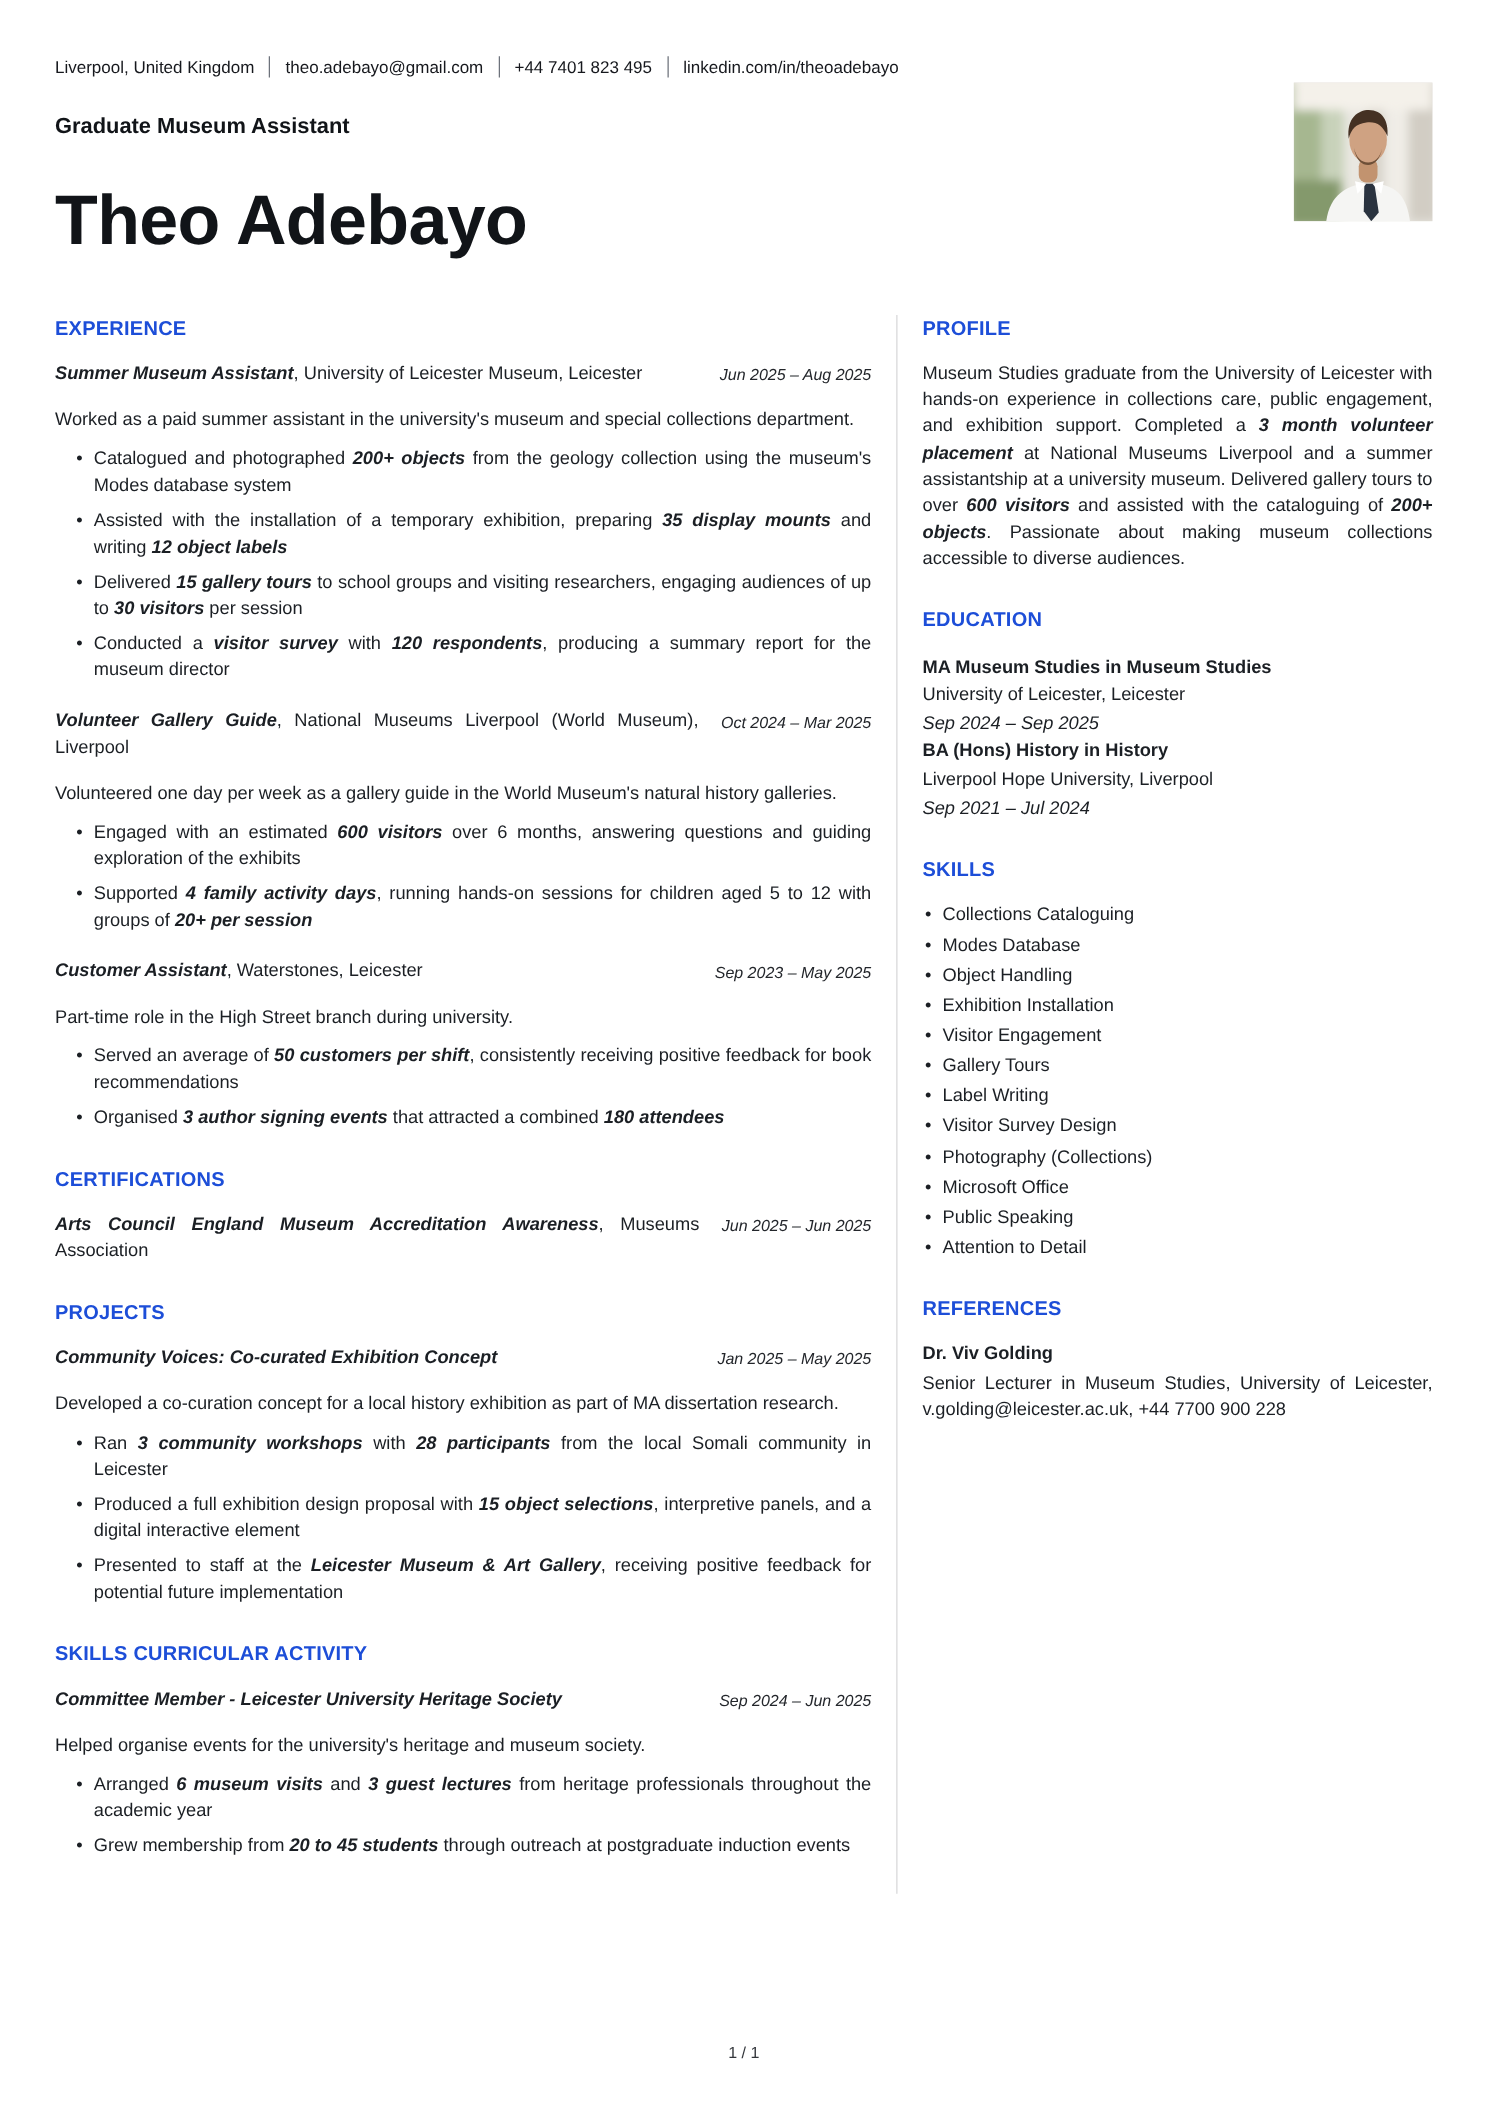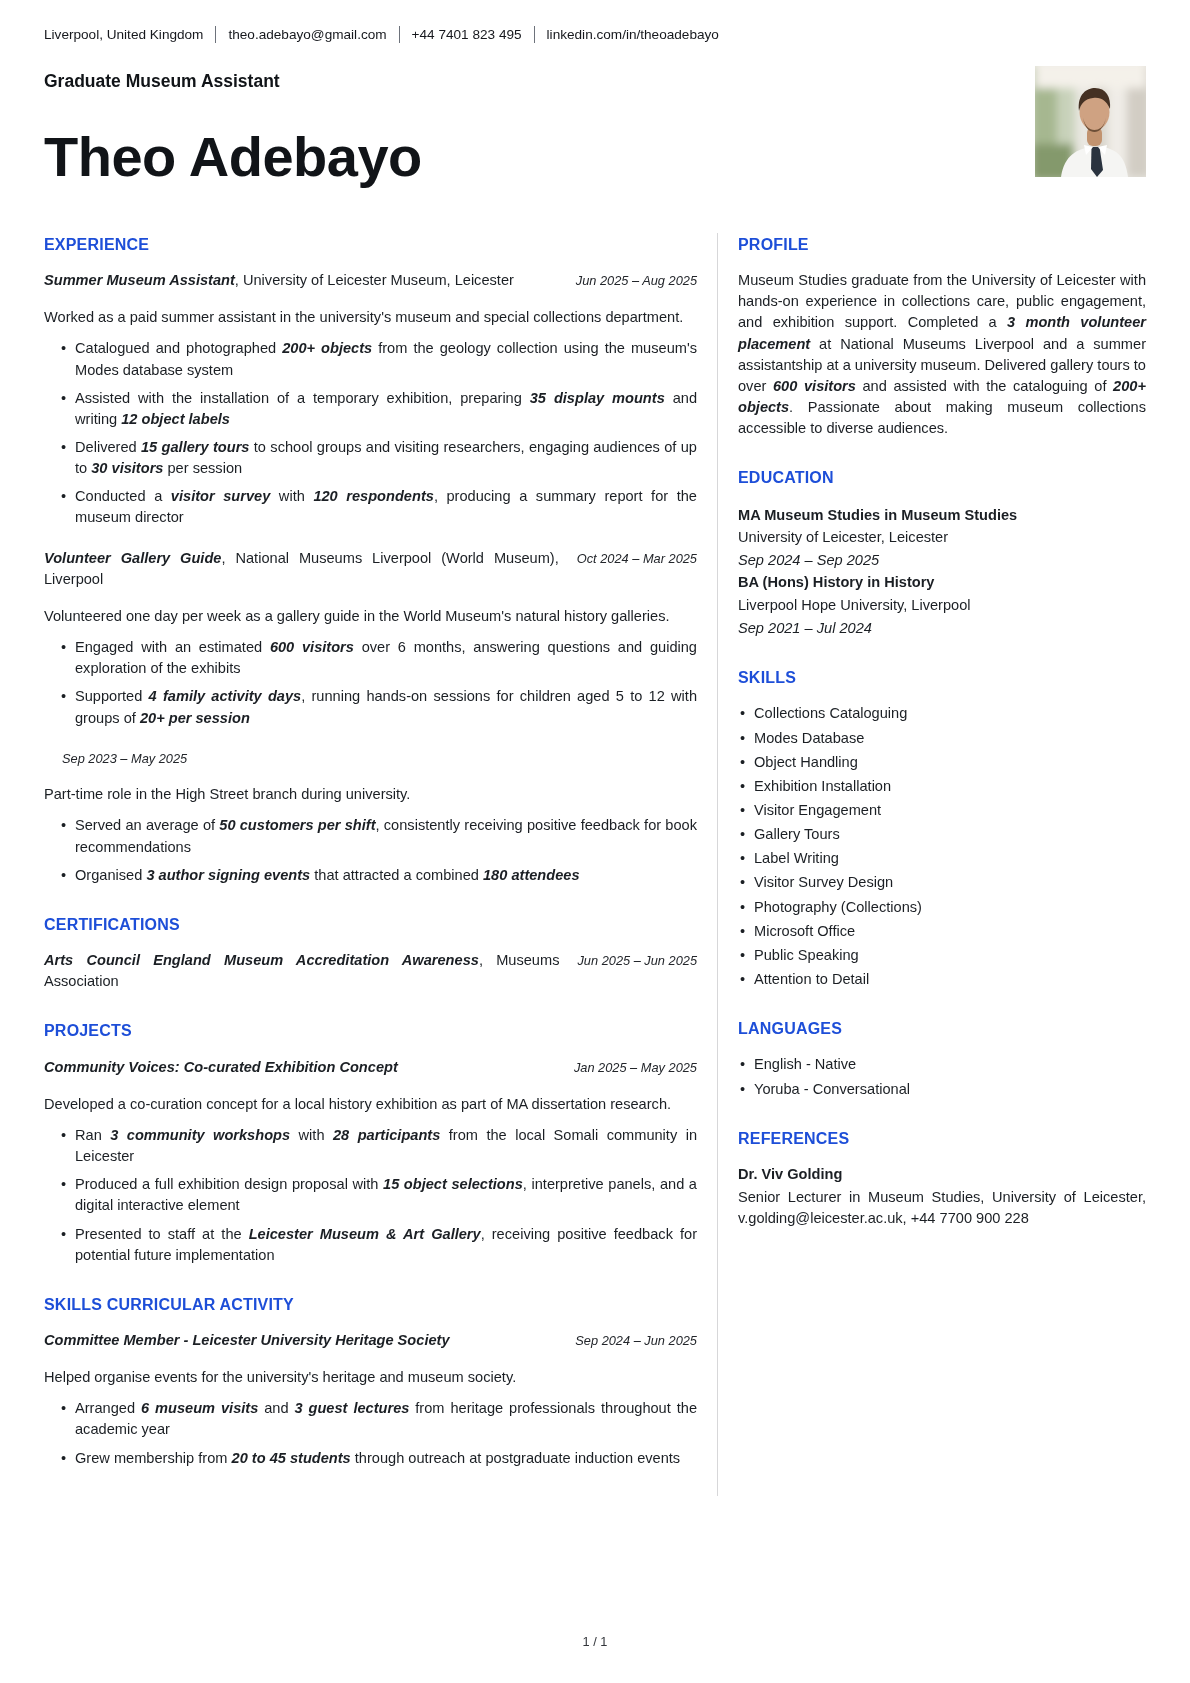--- a/index.html
+++ b/index.html
@@ -2,21 +2,21 @@
 <html><head>
 <meta charset="utf-8">
 <style>
   html,body{margin:0;padding:0;background:#ffffff;}
   body{
     width:1190px;height:1683px;position:relative;
     font-family:"Liberation Sans",sans-serif;
     color:#1b1f24;font-size:14.6px;line-height:1.45;
     -webkit-font-smoothing:antialiased;
   }
-  .page{position:relative;width:1190px;height:1683px;box-sizing:border-box;padding:25px 44px 0 44px;overflow:hidden;}
+  .page{position:relative;width:1190px;height:1683px;box-sizing:border-box;padding:44px 44px 0 44px;overflow:hidden;}
 
   
   .contact-row{display:flex;align-items:center;font-size:13.6px;color:#16181d;}
   .contact-sep{display:inline-block;width:1px;height:17px;background:#6d727b;margin:0 12px;}
   .job-title{font-size:17.5px;font-weight:700;margin-top:24px;color:#111418;}
   .name{margin:34px 0 0;font-size:56px;line-height:1.05;font-weight:700;letter-spacing:-0.5px;color:#111418;}
   .photo{position:absolute;top:66px;right:44px;width:111px;height:111px;overflow:hidden;background:#e8e6e0;}
   .photo svg{display:block;width:111px;height:111px;}
 
   
@@ -123,20 +123,21 @@
               <div class="entry-date">Oct 2024 – Mar 2025</div>
             </div>
             <div class="entry-summary">Volunteered one day per week as a gallery guide in the World Museum's natural history galleries.</div>
             <ul class="bullets">
               <li>Engaged with an estimated <strong>600 visitors</strong> over 6 months, answering questions and guiding exploration of the exhibits</li>
               <li>Supported <strong>4 family activity days</strong>, running hands-on sessions for children aged 5 to 12 with groups of <strong>20+ per session</strong></li>
             </ul>
           </div>
           <div class="entry">
             <div class="entry-head">
+              <div class="entry-main"><strong>Customer Assistant</strong>, Waterstones, Leicester</div>
               <div class="entry-date">Sep 2023 – May 2025</div>
             </div>
             <div class="entry-summary">Part-time role in the High Street branch during university.</div>
             <ul class="bullets">
               <li>Served an average of <strong>50 customers per shift</strong>, consistently receiving positive feedback for book recommendations</li>
               <li>Organised <strong>3 author signing events</strong> that attracted a combined <strong>180 attendees</strong></li>
             </ul>
           </div>
         </section>
         <section class="sec">
@@ -208,27 +209,20 @@
             <li>Gallery Tours</li>
             <li>Label Writing</li>
             <li>Visitor Survey Design</li>
             <li>Photography (Collections)</li>
             <li>Microsoft Office</li>
             <li>Public Speaking</li>
             <li>Attention to Detail</li>
           </ul>
         </section>
         <section class="sec">
-          <h2 class="sec-h">LANGUAGES</h2>
-          <ul class="rlist">
-            <li>English - Native</li>
-            <li>Yoruba - Conversational</li>
-          </ul>
-        </section>
-        <section class="sec">
           <h2 class="sec-h">REFERENCES</h2>
           <div class="ref-name">Dr. Viv Golding</div>
           <div class="ref-detail">Senior Lecturer in Museum Studies, University of Leicester, v.golding@leicester.ac.uk, +44 7700 900 228</div>
         </section>
       </div>
   </div>
 
   <div class="footer">1 / 1</div>
 </div>
 

